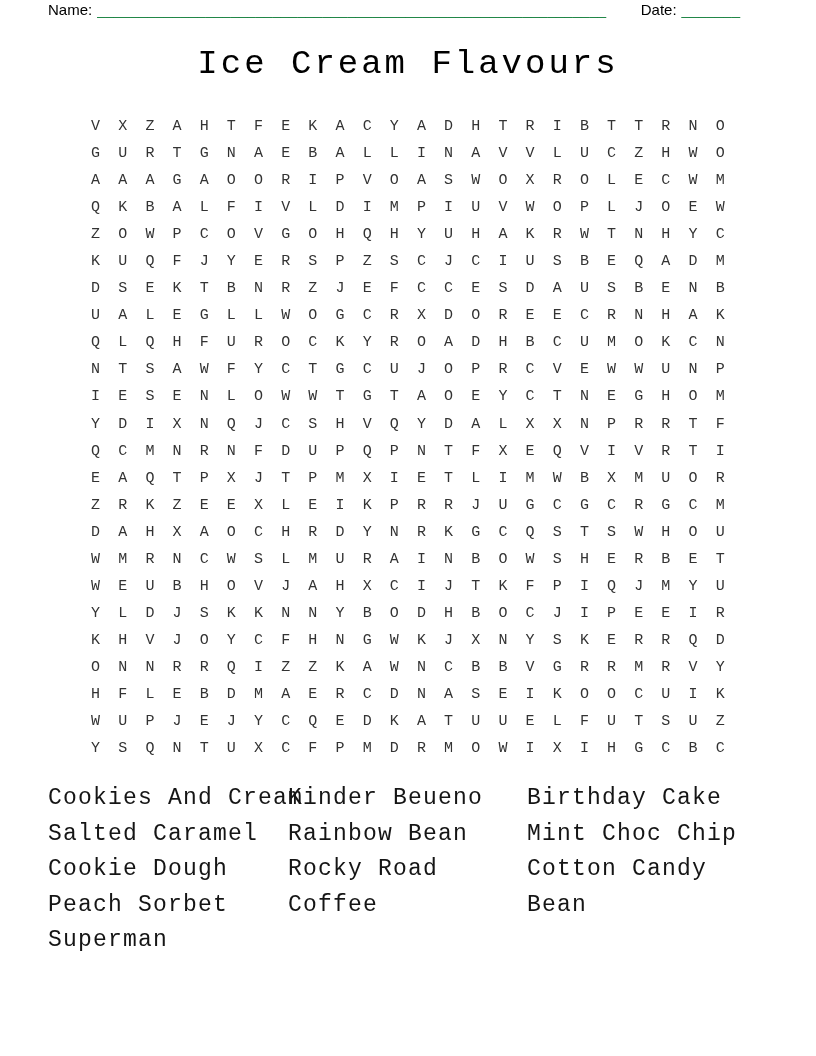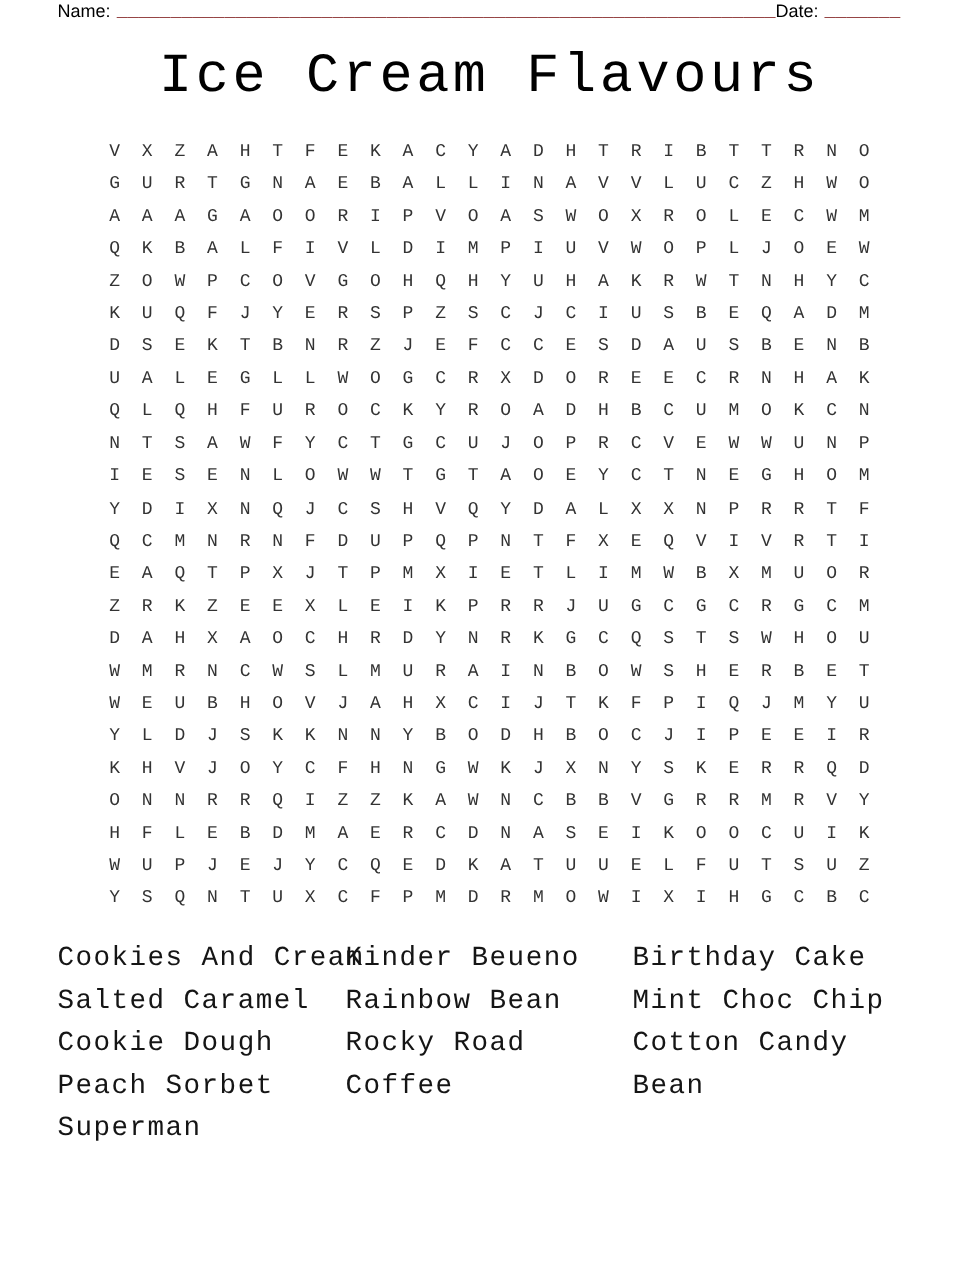--- a/index.html
+++ b/index.html
@@ -19,30 +19,30 @@
     top: 1px;
     width: 692px;
     display: flex;
     justify-content: space-between;
     font-family: "Liberation Sans", sans-serif;
     font-size: 15px;
     color: #000;
     white-space: nowrap;
   }
   .field { display: flex; align-items: flex-end; gap: 5px; }
-  .blank { letter-spacing: 0; color: #7f1d1d; font-family: Liberation Mono, monospace; }
+  .blank { letter-spacing: 0; color: #15803d; }
   
   .title {
     position: absolute;
     top: 36px;
     left: 0;
     width: 816px;
     text-align: center;
     font-family: "Liberation Mono", "DejaVu Sans Mono", monospace;
-    font-size: 46px;
+    font-size: 34px;
     font-weight: normal;
     letter-spacing: 3px;
     line-height: 56px;
     color: #000;
     margin: 0;
     white-space: nowrap;
   }
   
   #grid {
     position: absolute;

